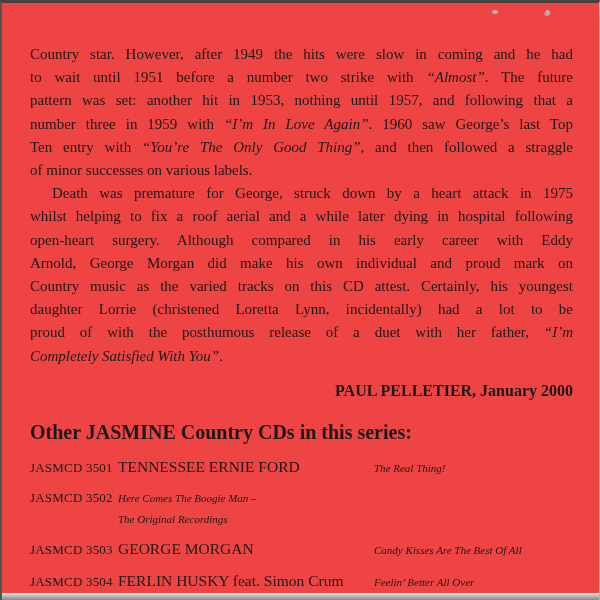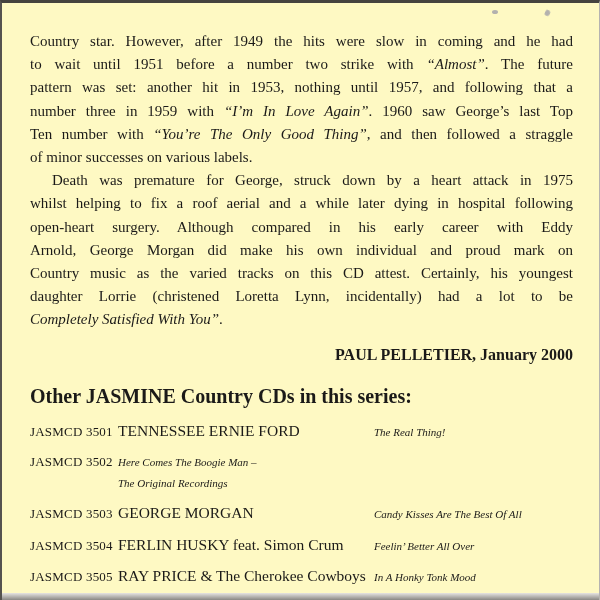--- a/index.html
+++ b/index.html
@@ -1,27 +1,27 @@
 <!DOCTYPE html>
 <html><head>
 <meta charset="utf-8">
 <style>
   html, body { margin: 0; padding: 0; background: #ffffff; }
   .page {
     position: relative;
     width: 600px;
     height: 600px;
     box-sizing: border-box;
-    background: #fef9c3;
+    background: #ef4444;
     color: #1b1a18;
     font-family: "Liberation Serif", "DejaVu Serif", serif;
     border-top: 3px solid #45433f;
     border-left: 2px solid #55534f;
     border-right: 1px solid #b5b3b0;
-    padding: 27px 26px 0 28px;
+    padding: 40px 26px 0 28px;
     overflow: hidden;
   }
   .bottom-edge {
     position: absolute;
     left: 0; right: 0; bottom: 0;
     height: 7px;
     background: linear-gradient(#e6e4e1, #8a8884);
   }
   .speck {
     position: absolute;
@@ -84,30 +84,31 @@
 
   <div class="speck speck-1"></div>
   <div class="speck speck-2"></div>
 
   <div class="body-text">
     <div>
         <div class="line"><span>Country star. However, after 1949 the hits were slow in coming and he had</span></div>
         <div class="line"><span>to wait until 1951 before a number two strike with </span><em>“Almost”</em><span>. The future</span></div>
         <div class="line"><span>pattern was set: another hit in 1953, nothing until 1957, and following that a</span></div>
         <div class="line"><span>number three in 1959 with </span><em>“I’m In Love Again”</em><span>. 1960 saw George’s last Top</span></div>
-        <div class="line"><span>Ten number with </span><em>“You’re The Only Good Thing”</em><span>, and then followed a straggle</span></div>
+        <div class="line"><span>Ten entry with </span><em>“You’re The Only Good Thing”</em><span>, and then followed a straggle</span></div>
         <div class="line last"><span>of minor successes on various labels.</span></div>
       </div>
     <div>
         <div class="line indent"><span>Death was premature for George, struck down by a heart attack in 1975</span></div>
         <div class="line"><span>whilst helping to fix a roof aerial and a while later dying in hospital following</span></div>
         <div class="line"><span>open-heart surgery. Although compared in his early career with Eddy</span></div>
         <div class="line"><span>Arnold, George Morgan did make his own individual and proud mark on</span></div>
         <div class="line"><span>Country music as the varied tracks on this CD attest. Certainly, his youngest</span></div>
         <div class="line"><span>daughter Lorrie (christened Loretta Lynn, incidentally) had a lot to be</span></div>
+        <div class="line"><span>proud of with the posthumous release of a duet with her father, </span><em>“I’m</em></div>
         <div class="line last"><em>Completely Satisfied With You”</em><span>.</span></div>
       </div>
   </div>
 
   <div class="byline">PAUL PELLETIER, January 2000</div>
 
   <div class="catalog-heading">Other JASMINE Country CDs in this series:</div>
 
   <div class="catalog-list">
     <div class="cat-row">

